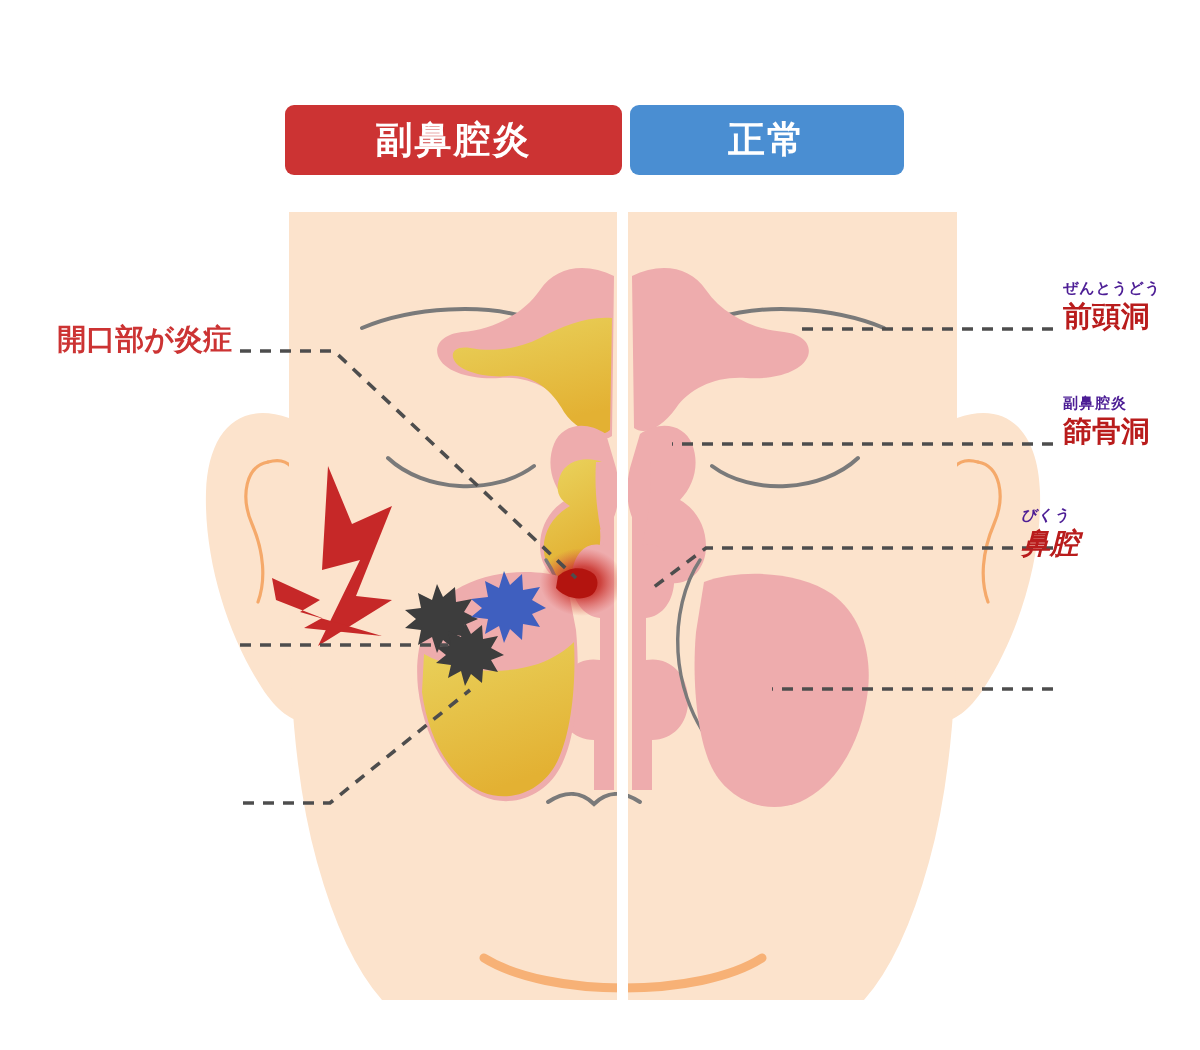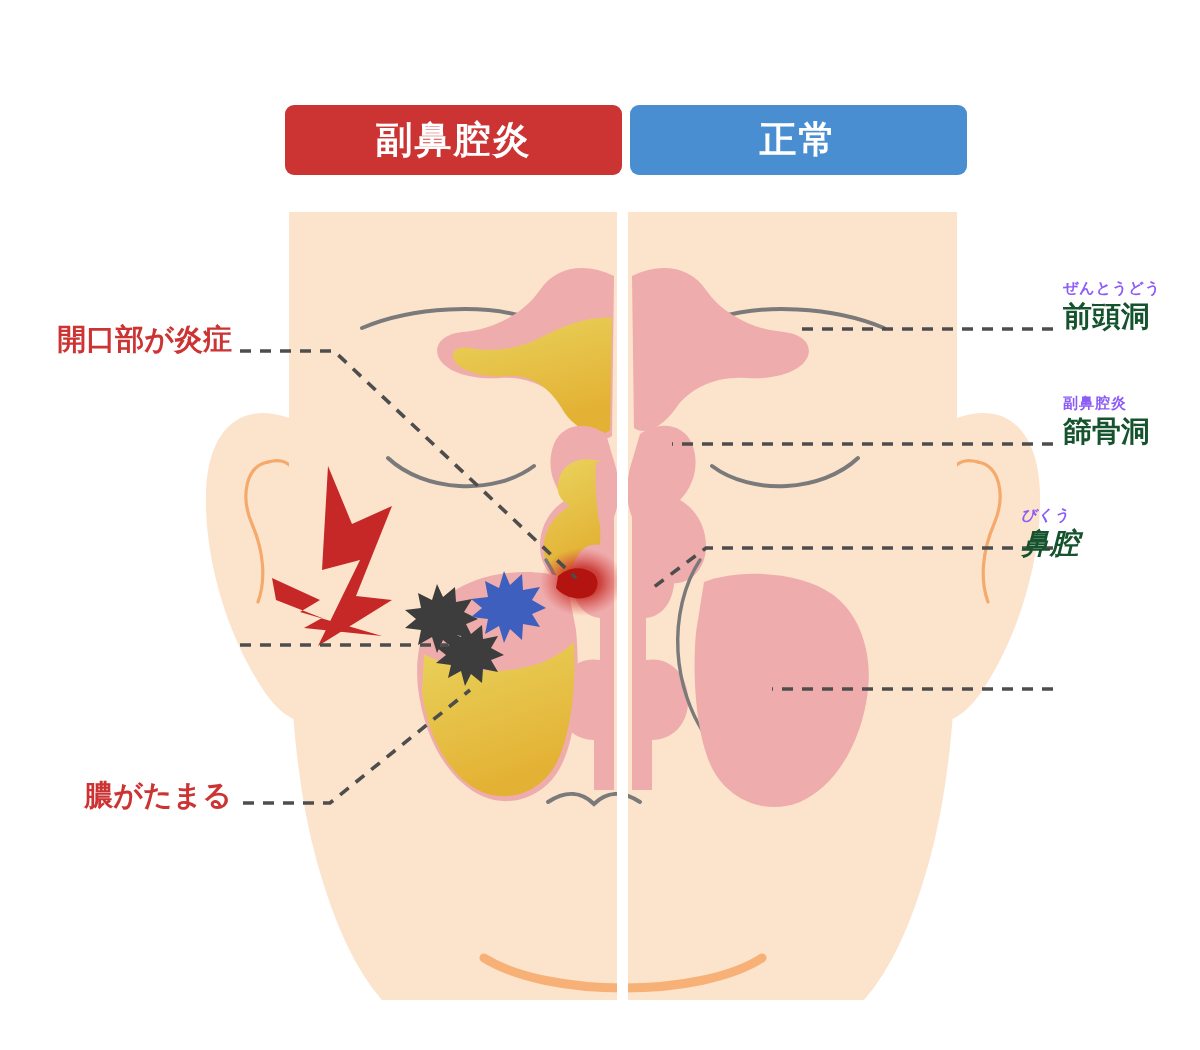--- a/index.html
+++ b/index.html
@@ -18,41 +18,41 @@
     position:absolute;
     display:flex;align-items:center;justify-content:center;
     border-radius:9px;
     color:#ffffff;
     font-weight:700;
     font-size:37px;
     letter-spacing:2px;
     user-select:none;
   }
   #pill-disease{left:285px;top:105px;width:337px;height:70px;background:#cc3333;}
-  #pill-normal {left:630px;top:105px;width:337px;height:70px;background:#4a8ed2;}
+  #pill-normal {left:630px;top:105px;width:274px;height:70px;background:#4a8ed2;}
 
   
   .label{position:absolute;user-select:none;}
   .label .main{
     font-weight:700;
     font-size:29px;
     line-height:1.22;
     white-space:nowrap;
   }
   .label .ruby{
     font-size:15px;
     font-weight:700;
     letter-spacing:1px;
-    color:#8b5cf6;
+    color:#4c1d95;
     line-height:1;
     margin-bottom:3px;
     white-space:nowrap;
   }
   .red  .main{color:#cc3333;}
-  .gray .main{color:#14532d;}
+  .gray .main{color:#b91c1c;}
 
   .label.right{text-align:left;}
   .label.left{text-align:right;}
 
   
   #lbl-ostium{left:10px;top:322px;width:222px;}
   #lbl-bacteria{left:10px;top:618px;width:222px;}
   #lbl-pus{left:10px;top:778px;width:222px;}
 
   
@@ -252,23 +252,20 @@
   </div>
   <div class="pill" id="pill-normal">
     <span>正常</span>
   </div>
 
   <div class="label left red" id="lbl-ostium">
     <div class="main">開口部が炎症</div>
   </div>
 
 
-  <div class="label left red" id="lbl-pus">
-    <div class="main">膿がたまる</div>
-  </div>
 
   <div class="label right gray" id="lbl-frontal">
     <div class="ruby">ぜんとうどう</div>
     <div class="main">前頭洞</div>
   </div>
 
   <div class="label right gray" id="lbl-ethmoid">
     <div class="ruby">副鼻腔炎</div>
     <div class="main">篩骨洞</div>
   </div>

